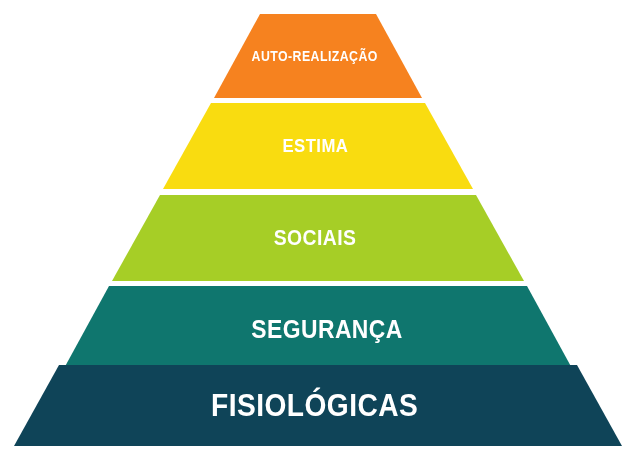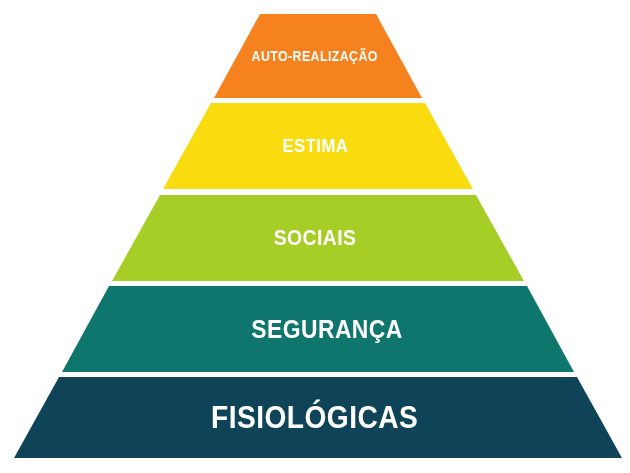--- a/index.html
+++ b/index.html
@@ -55,21 +55,21 @@
   }
   .band.l2 .label { font-size: 22px; }
   
   .band.l3 {
     top: 286px; height: 86px;
     clip-path: polygon(109px 0, 527px 0, 574px 86px, 62px 86px);
   }
   .band.l3 .label { font-size: 26px; }
   
   .band.l4 {
-    top: 377px; height: 81px;
+    top: 365px; height: 81px;
     clip-path: polygon(59px 0, 577px 0, 622px 81px, 14px 81px);
     text-align: center;
   }
   .band.l4 .label { font-size: 32px; }
 </style>
 </head>
 <body>
 
 <div class="stage">
 

